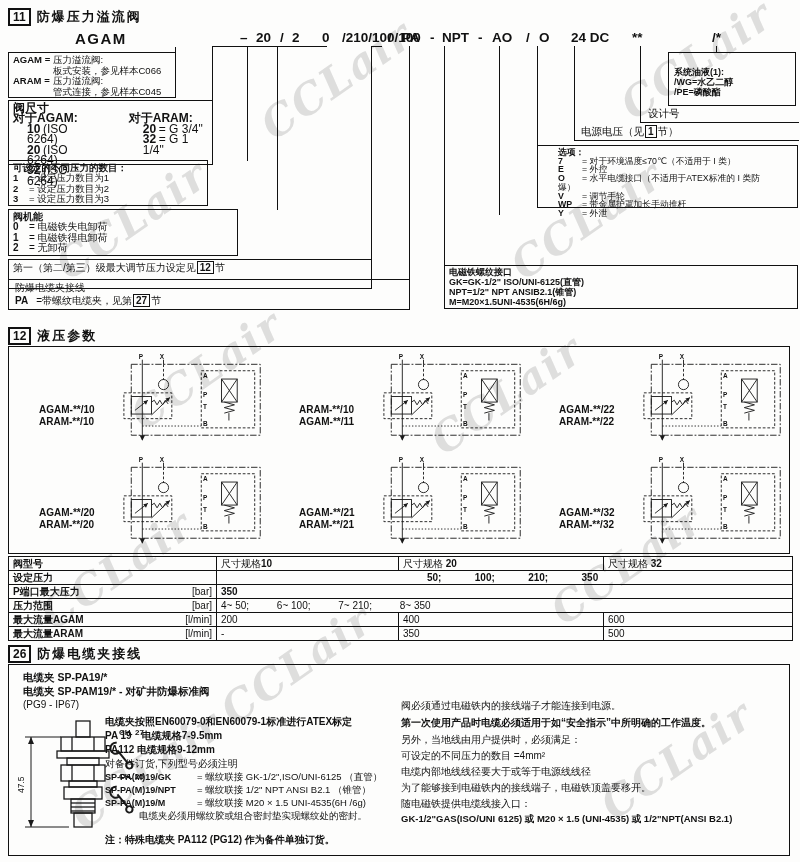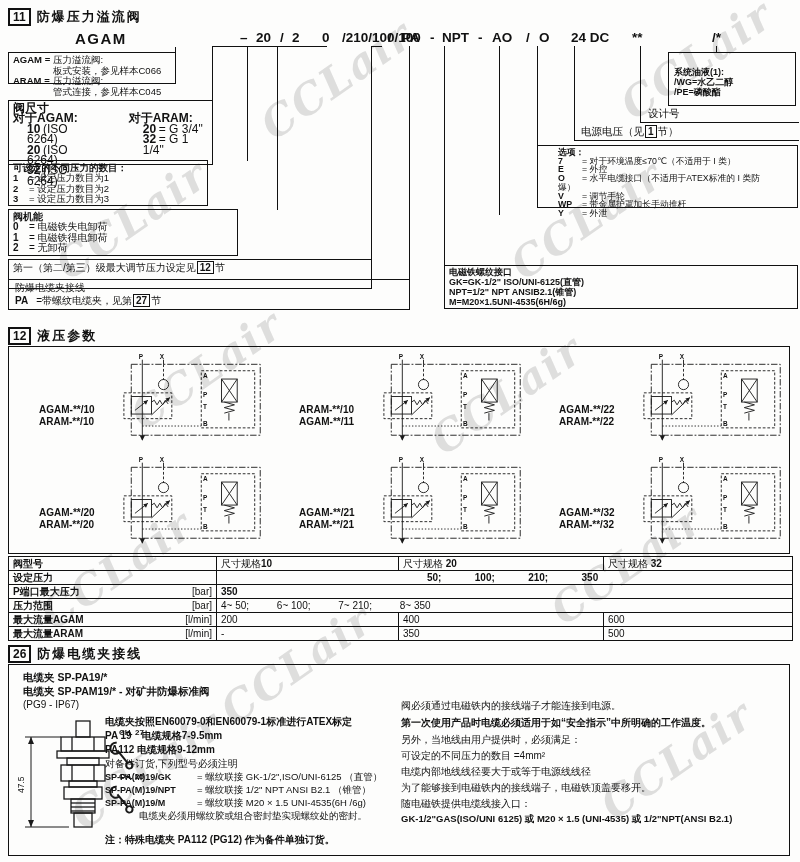--- a/index.html
+++ b/index.html
@@ -127,21 +127,21 @@
   <div class="el" style="left:277px;top:46px;width:49px;height:163px"></div>
   <div class="el" style="left:371px;top:46px;width:10px;height:213px"></div>
   <div class="vl" style="left:409px;top:46px;height:233px"></div>
   <div class="vl" style="left:444px;top:46px;height:219px"></div>
   <div class="vl" style="left:499px;top:46px;height:169px"></div>
   <div class="vl" style="left:537px;top:46px;height:99px"></div>
   <div class="br" style="left:574px;top:46px;width:224px;height:94px"></div>
   <div class="br" style="left:640px;top:46px;width:158px;height:76px"></div>
   <div class="vl" style="left:716px;top:46px;height:6px"></div>
 
-  <div class="box" style="left:8px;top:52px;width:168px;height:32px;font-size:9.5px;line-height:10.5px">
+  <div class="box" style="left:8px;top:52px;width:168px;height:46px;font-size:9.5px;line-height:10.5px">
     <div class="r"><b class="bb">AGAM =</b><span>压力溢流阀:</span></div>
     <div class="r"><b class="bb"></b><span>板式安装，参见样本C066</span></div>
     <div class="r"><b class="bb">ARAM =</b><span>压力溢流阀:</span></div>
     <div class="r"><b class="bb"></b><span>管式连接，参见样本C045</span></div>
   </div>
 
   <div class="box" style="left:8px;top:100px;width:205px;height:65px;font-size:12px;line-height:10.4px">
     <div style="font-weight:bold">阀尺寸</div>
     <div style="display:flex;gap:32px">
       <div>

